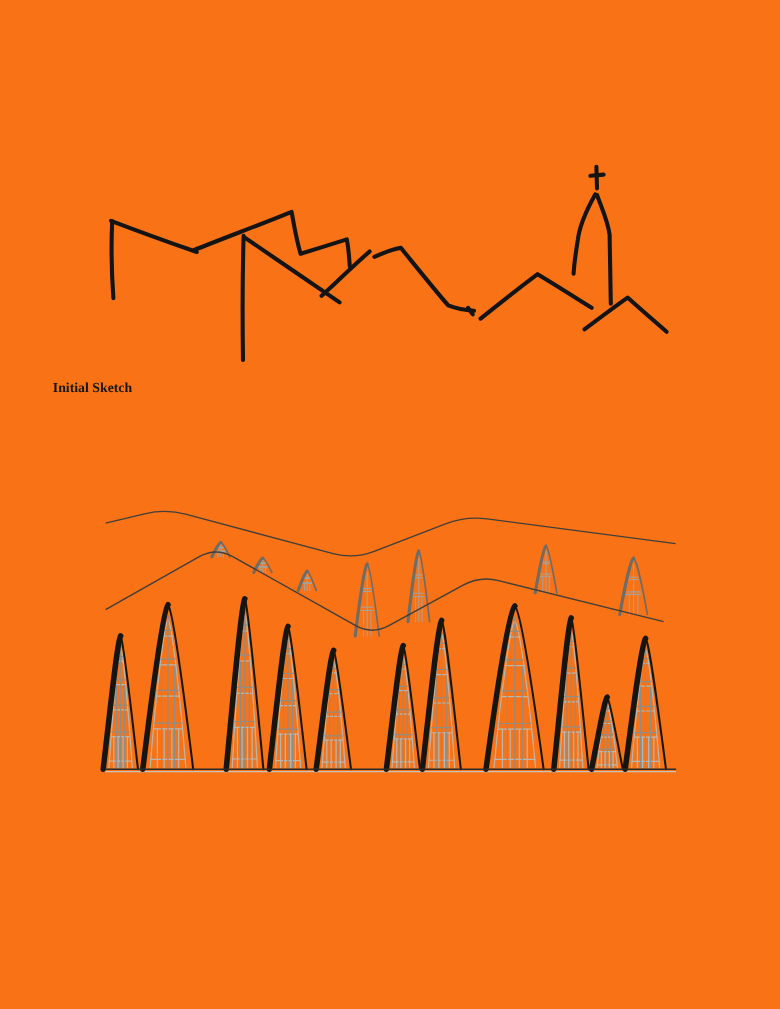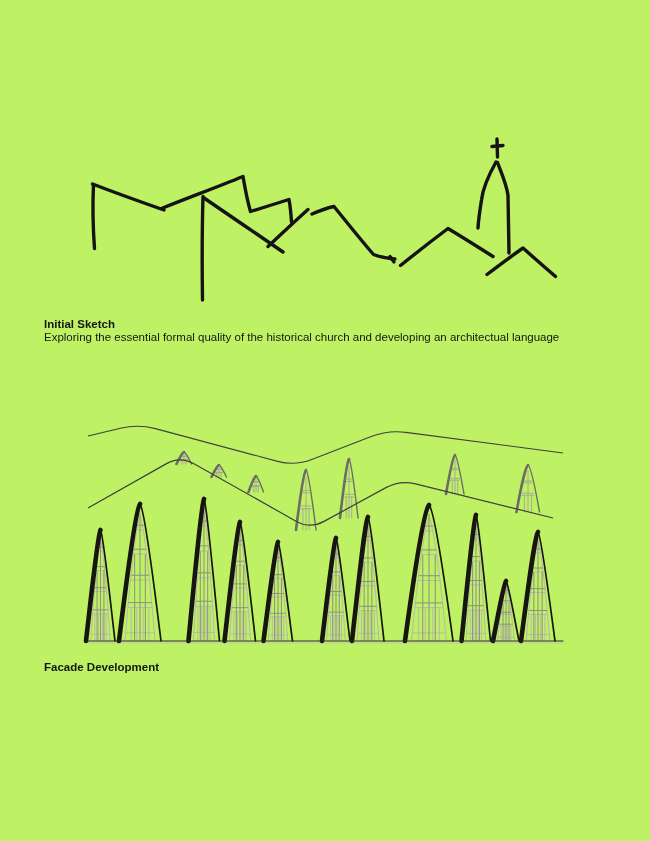--- a/index.html
+++ b/index.html
@@ -1,22 +1,22 @@
 <!DOCTYPE html>
 <html><head>
 <meta charset="utf-8">
 <style>
   html,body{margin:0;padding:0;background:#e8e8e8;}
   .page{
     position:relative;
     width:650px;height:841px;
     margin:0 auto;
-    background:#bef264;
+    background:#f97316;
     overflow:hidden;
-    font-family:Liberation Sans, sans-serif;
+    font-family:Liberation Serif, serif;
   }
   #drawings{position:absolute;left:0;top:0;}
   .caption{
     position:absolute;
     left:44px;
     width:585px;
     color:#161616;
     font-size:11.5px;
     line-height:13px;
   }
@@ -360,20 +360,18 @@
           <path d="M521,641 C528.2,586.5 534.92,535.27 538,532" fill="none" stroke="#16150f" stroke-width="4.6" stroke-linecap="round"></path>
         </g>
         <g>
           <line x1="88" y1="641" x2="563" y2="641" stroke="#2b2a27" stroke-width="1.2" stroke-linecap="round"></line>
         </g>
       </g>
   </svg>
 
   <div class="caption" id="caption-initial">
     <div class="caption-title">Initial Sketch</div>
-    <div class="caption-line">Exploring the essential formal quality of the historical church and developing an architectual language</div>
   </div>
 
   <div class="caption" id="caption-facade">
-    <div class="caption-title">Facade Development</div>
   </div>
 
 </div>
 
 </body></html>

